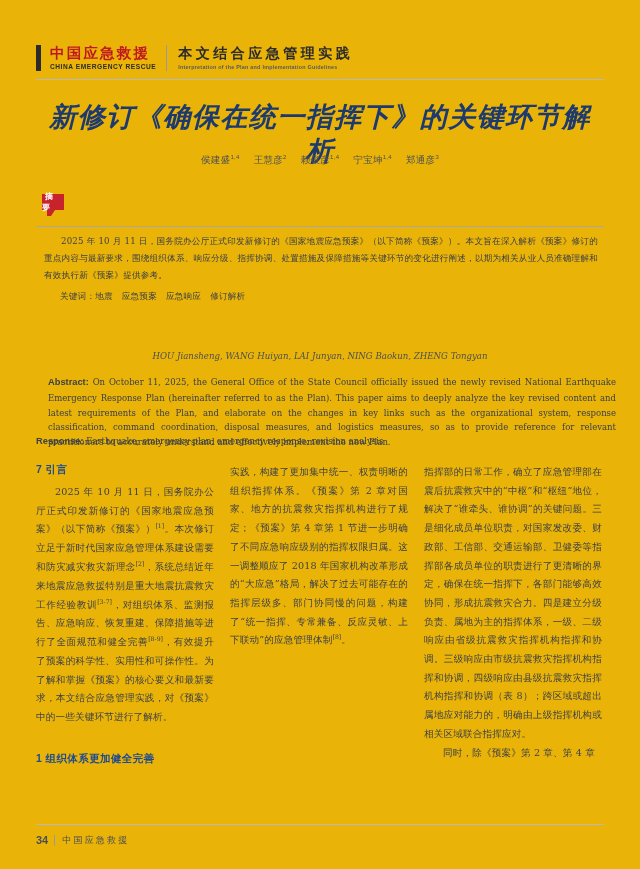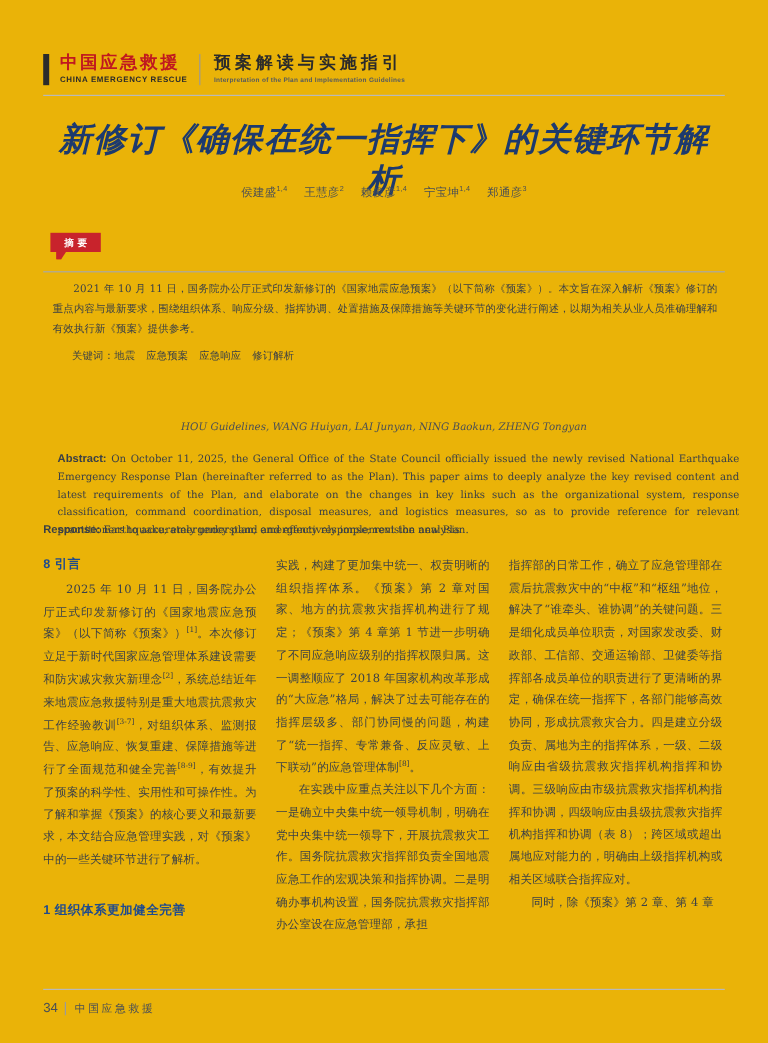--- a/index.html
+++ b/index.html
@@ -120,21 +120,21 @@
     letter-spacing: 0.3px;
   }
   .authors .au { margin: 0 7px; white-space: nowrap; }
   .authors sup { font-size: 6px; vertical-align: super; }
 
   
   .abs-badge {
     position: absolute;
     left: 42px;
     top: 194px;
-    width: 42px;
+    width: 22px;
     height: 16px;
     background: #c8232c;
     color: #ffffff;
     font-size: 8px;
     font-weight: bold;
     letter-spacing: 3px;
     text-indent: 3px;
     display: flex;
     align-items: center;
     justify-content: center;
@@ -285,21 +285,21 @@
   .footer {
     position: absolute;
     left: 36px;
     top: 832px;
     display: flex;
     align-items: center;
     height: 16px;
   }
   .foot-num {
     font-size: 11px;
-    font-weight: normal;
+    font-weight: bold;
     color: #4a4f55;
     margin-right: 6px;
   }
   .foot-sep {
     width: 1px;
     height: 11px;
     background: #9a9a9a;
     margin-right: 7px;
   }
   .foot-txt {
@@ -314,59 +314,58 @@
 
 <div class="page">
 
   <div class="masthead">
     <div class="mast-bar"></div>
     <div class="mast-left">
       <div class="mast-cn">中国应急救援</div>
       <div class="mast-en">CHINA EMERGENCY RESCUE</div>
     </div>
     <div class="mast-right">
-      <div class="mast-cn2">预案解读与实施指引</div>
+      <div class="mast-cn2">本文结合应急管理实践</div>
       <div class="mast-en2">Interpretation of the Plan and Implementation Guidelines</div>
     </div>
   </div>
   <div class="mast-rule"></div>
 
   <div class="doc-title">新修订《确保在统一指挥下》的关键环节解析</div>
 
   <div class="authors" id="author-list"><span class="au">侯建盛<sup>1,4</sup></span><span class="au">王慧彦<sup>2</sup></span><span class="au">赖俊彦<sup>1,4</sup></span><span class="au">宁宝坤<sup>1,4</sup></span><span class="au">郑通彦<sup>3</sup></span></div>
 
   <div class="abs-badge">摘要</div>
   <div class="abs-rule"></div>
-  <div class="abs-cn">2021 年 10 月 11 日，国务院办公厅正式印发新修订的《国家地震应急预案》（以下简称《预案》）。本文旨在深入解析《预案》修订的重点内容与最新要求，围绕组织体系、响应分级、指挥协调、处置措施及保障措施等关键环节的变化进行阐述，以期为相关从业人员准确理解和有效执行新《预案》提供参考。</div>
+  <div class="abs-cn">2025 年 10 月 11 日，国务院办公厅正式印发新修订的《国家地震应急预案》（以下简称《预案》）。本文旨在深入解析《预案》修订的重点内容与最新要求，围绕组织体系、响应分级、指挥协调、处置措施及保障措施等关键环节的变化进行阐述，以期为相关从业人员准确理解和有效执行新《预案》提供参考。</div>
   <div class="abs-kw">
     <span>关键词：</span><span id="kw-cn"><span class="kwitem">地震</span><span class="kwitem">应急预案</span><span class="kwitem">应急响应</span><span class="kwitem">修订解析</span></span>
   </div>
 
-  <div class="en-authors">HOU Guidelines, WANG Huiyan, LAI Junyan, NING Baokun, ZHENG Tongyan</div>
+  <div class="en-authors">HOU Jiansheng, WANG Huiyan, LAI Junyan, NING Baokun, ZHENG Tongyan</div>
 
   <div class="en-abs">
     <b>Abstract:</b>
     <span>On October 11, 2025, the General Office of the State Council officially issued the newly revised National Earthquake Emergency Response Plan (hereinafter referred to as the Plan). This paper aims to deeply analyze the key revised content and latest requirements of the Plan, and elaborate on the changes in key links such as the organizational system, response classification, command coordination, disposal measures, and logistics measures, so as to provide reference for relevant practitioners to accurately understand and effectively implement the new Plan.</span>
   </div>
   <div class="en-kw">
     <b>Response:</b>
     <span>Earthquake; emergency plan; emergency response; revision analysis</span>
   </div>
 
   <div class="columns">
 
     <div class="col">
-      <h2 class="sec-head">8 引言</h2>
+      <h2 class="sec-head">7 引言</h2>
       <p class="para"><span>2025 年 10 月 11 日，国务院办公厅正式印发新修订的《国家地震应急预案》（以下简称《预案》）</span><sup>[1]</sup><span>。本次修订立足于新时代国家应急管理体系建设需要和防灾减灾救灾新理念</span><sup>[2]</sup><span>，系统总结近年来地震应急救援特别是重大地震抗震救灾工作经验教训</span><sup>[3-7]</sup><span>，对组织体系、监测报告、应急响应、恢复重建、保障措施等进行了全面规范和健全完善</span><sup>[8-9]</sup><span>，有效提升了预案的科学性、实用性和可操作性。为了解和掌握《预案》的核心要义和最新要求，本文结合应急管理实践，对《预案》中的一些关键环节进行了解析。</span></p>
       <h2 class="sec-head spaced">1 组织体系更加健全完善</h2>
     </div>
 
     <div class="col">
       <p class="para cont"><span>实践，构建了更加集中统一、权责明晰的组织指挥体系。《预案》第 2 章对国家、地方的抗震救灾指挥机构进行了规定；《预案》第 4 章第 1 节进一步明确了不同应急响应级别的指挥权限归属。这一调整顺应了 2018 年国家机构改革形成的“大应急”格局，解决了过去可能存在的指挥层级多、部门协同慢的问题，构建了“统一指挥、专常兼备、反应灵敏、上下联动”的应急管理体制</span><sup>[8]</sup><span>。</span></p>
-      <p class="para">在实践中应重点关注以下几个方面：一是确立中央集中统一领导机制，明确在党中央集中统一领导下，开展抗震救灾工作。国务院抗震救灾指挥部负责全国地震应急工作的宏观决策和指挥协调。二是明确办事机构设置，国务院抗震救灾指挥部办公室设在应急管理部，承担</p>
     </div>
 
     <div class="col">
       <p class="para cont">指挥部的日常工作，确立了应急管理部在震后抗震救灾中的“中枢”和“枢纽”地位，解决了“谁牵头、谁协调”的关键问题。三是细化成员单位职责，对国家发改委、财政部、工信部、交通运输部、卫健委等指挥部各成员单位的职责进行了更清晰的界定，确保在统一指挥下，各部门能够高效协同，形成抗震救灾合力。四是建立分级负责、属地为主的指挥体系，一级、二级响应由省级抗震救灾指挥机构指挥和协调。三级响应由市级抗震救灾指挥机构指挥和协调，四级响应由县级抗震救灾指挥机构指挥和协调（表 8）；跨区域或超出属地应对能力的，明确由上级指挥机构或相关区域联合指挥应对。</p>
       <p class="para">同时，除《预案》第 2 章、第 4 章</p>
     </div>
 
   </div>
 
   <div class="foot-rule"></div>

